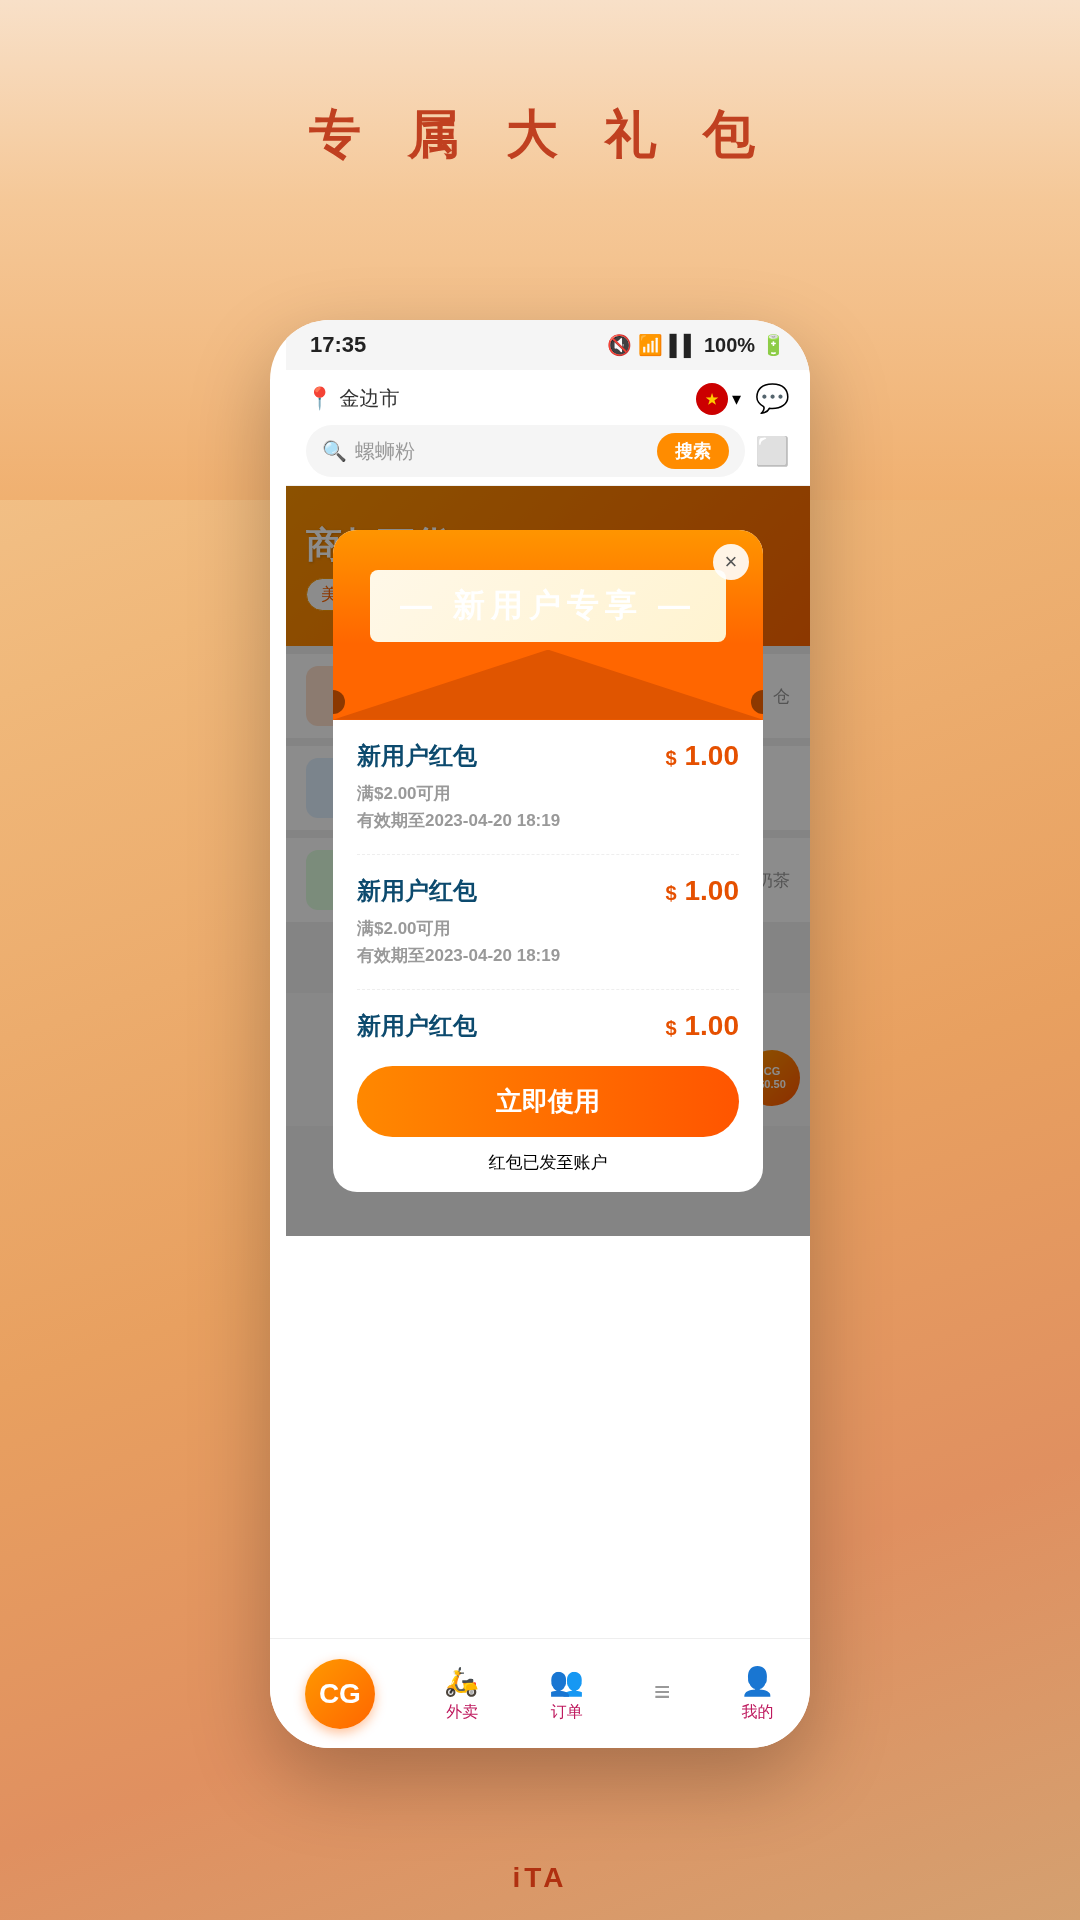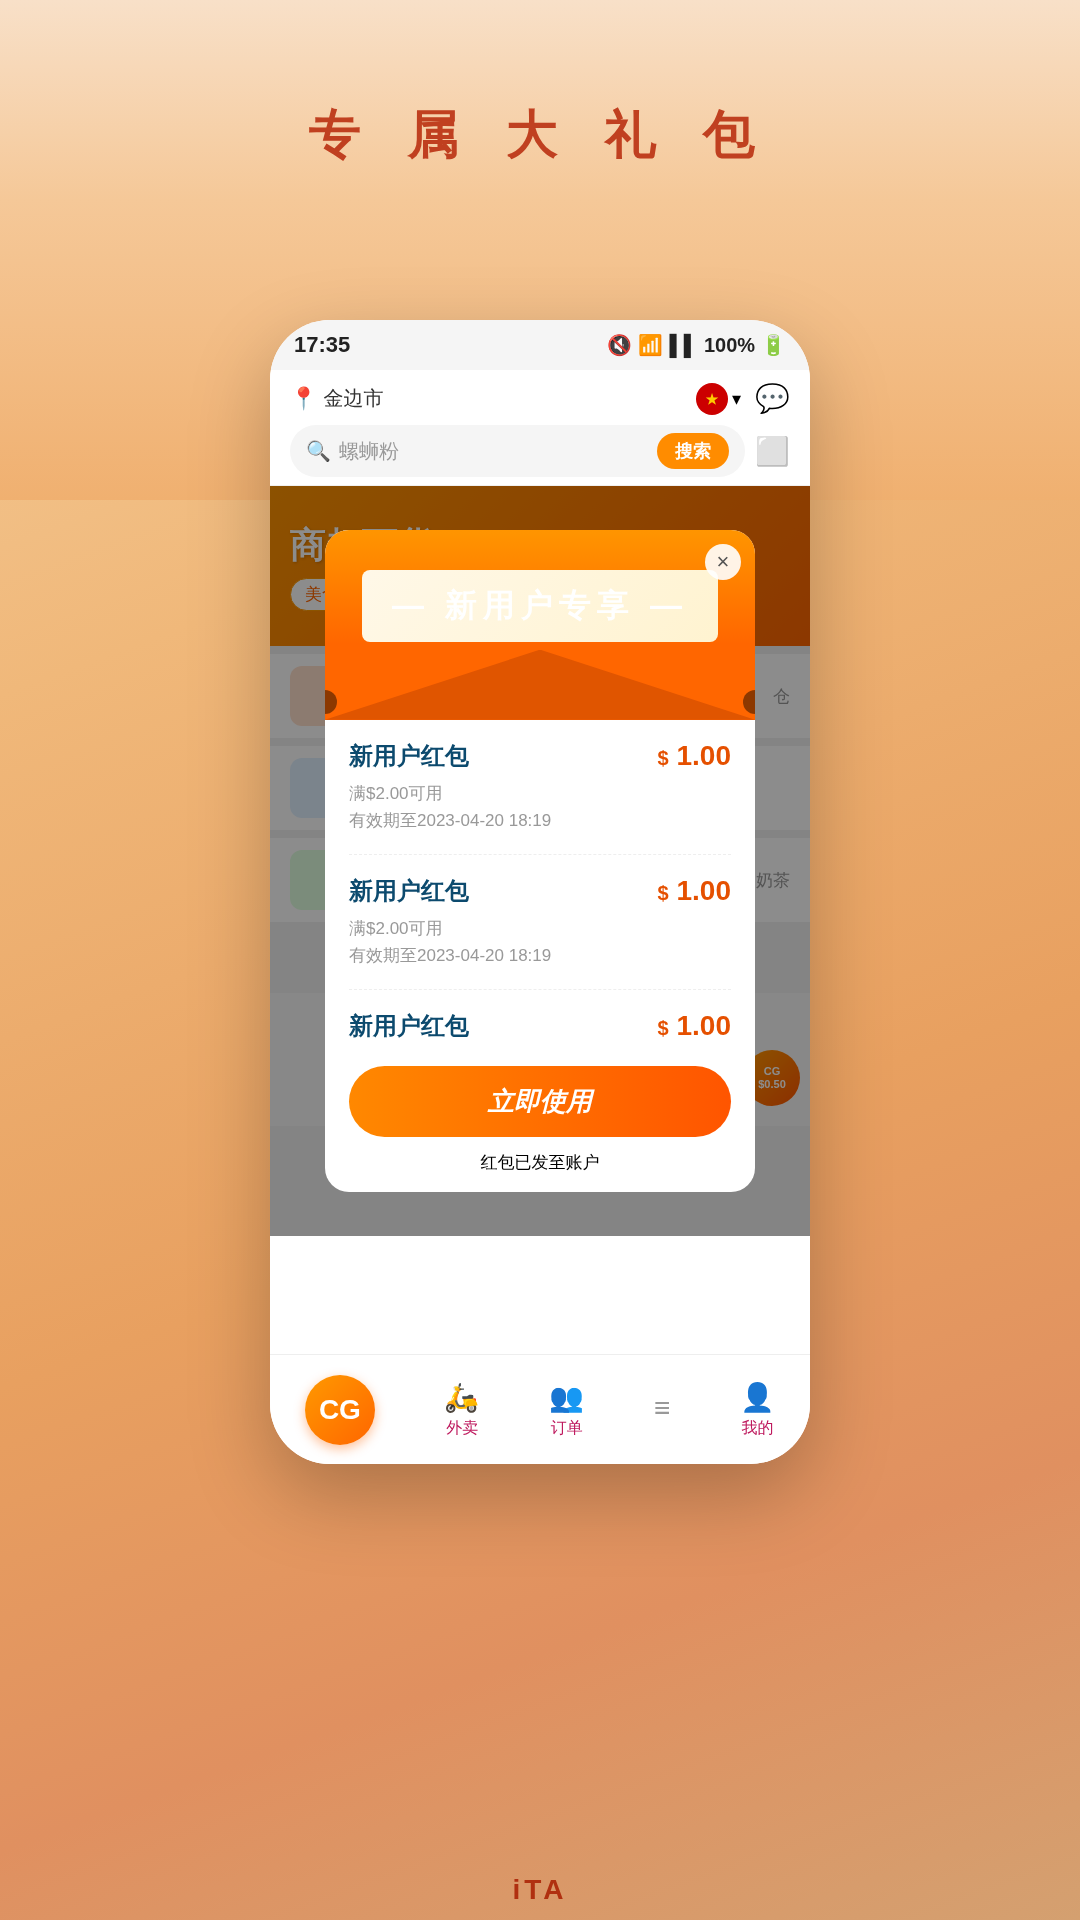--- a/index.html
+++ b/index.html
@@ -43,26 +43,27 @@
       margin-top: 20px;
     }
 
     
     .phone-container {
       position: absolute;
       top: 320px;
       left: 50%;
       transform: translateX(-50%);
       width: 540px;
-      height: 1144px;
+      height: 1428px;
       background: #fff;
       border-radius: 60px;
       box-shadow: 0 30px 80px rgba(0,0,0,0.25);
       overflow: hidden;
       z-index: 3;
+      padding-left: 16px;
     }
 
     
     .status-bar {
       background: #f5f5f5;
       height: 50px;
       display: flex;
       align-items: center;
       justify-content: space-between;
       padding: 0 24px;
@@ -385,20 +386,21 @@
       font-weight: 700;
       color: #e55000;
     }
     .coupon-amount span.dollar {
       font-size: 20px;
     }
     .coupon-detail {
       font-size: 17px;
       color: #999;
       line-height: 1.6;
+      font-weight: bold;
     }
     .coupon-item-last {
       padding: 20px 0 14px;
     }
     .coupon-item-last-top {
       display: flex;
       justify-content: space-between;
       align-items: center;
     }
 
@@ -406,21 +408,20 @@
     .use-btn {
       margin: 10px 24px 14px;
       background: linear-gradient(90deg, #ff8800, #ff5500);
       border-radius: 40px;
       padding: 18px;
       text-align: center;
       font-size: 26px;
       font-weight: 700;
       color: #fff;
       cursor: pointer;
-      font-style: italic;
     }
     .modal-footer-text {
       text-align: center;
       font-size: 17px;
       color: #000000;
       padding-bottom: 18px;
     }
 
     
     .notch-left {
@@ -639,13 +640,13 @@
       <span class="nav-label"></span>
     </div>
     <div class="nav-item">
       <span class="nav-icon">👤</span>
       <span class="nav-label">我的</span>
     </div>
   </div>
 
 </div>
 
-<div style="position:absolute; bottom:14px; left:50%; transform:translateX(-50%); font-size:28px; font-weight:900; color:#b03010; letter-spacing:4px; z-index:2;">iTA</div>
+<div style="position:absolute; bottom:26px; left:50%; transform:translateX(-50%); font-size:28px; font-weight:900; color:#b03010; letter-spacing:4px; z-index:2;">iTA</div>
 
 </body></html>

